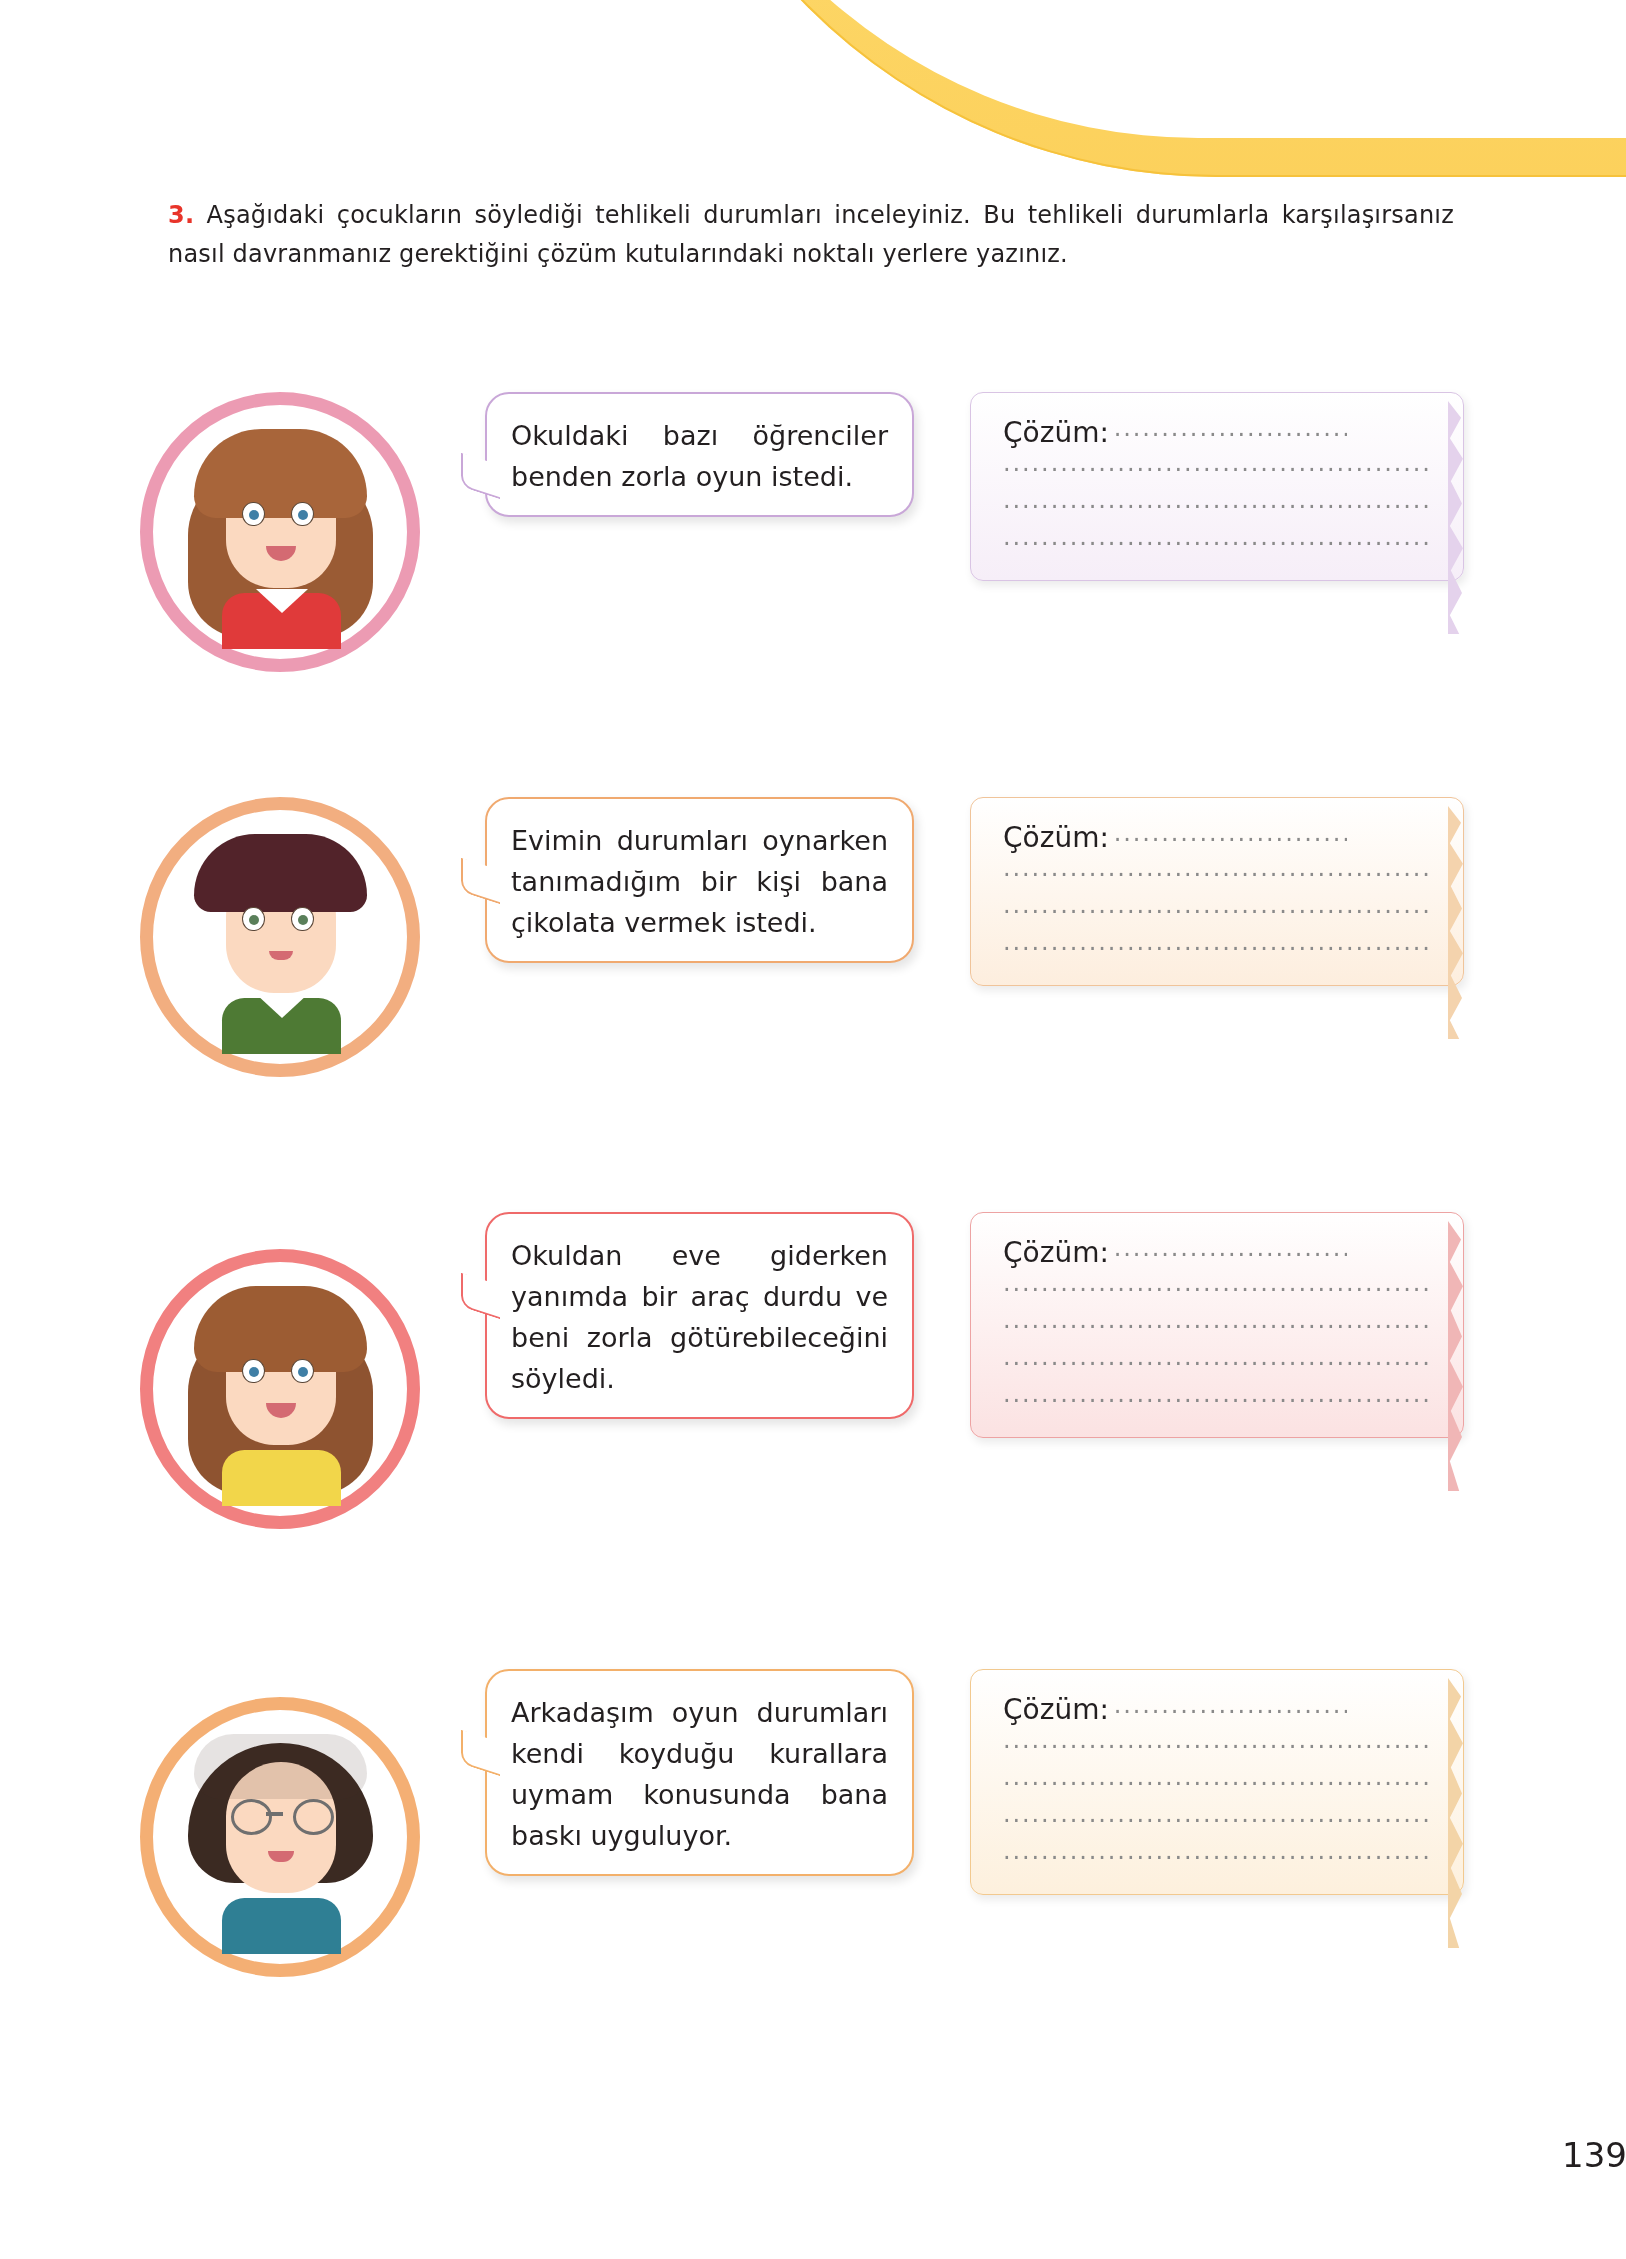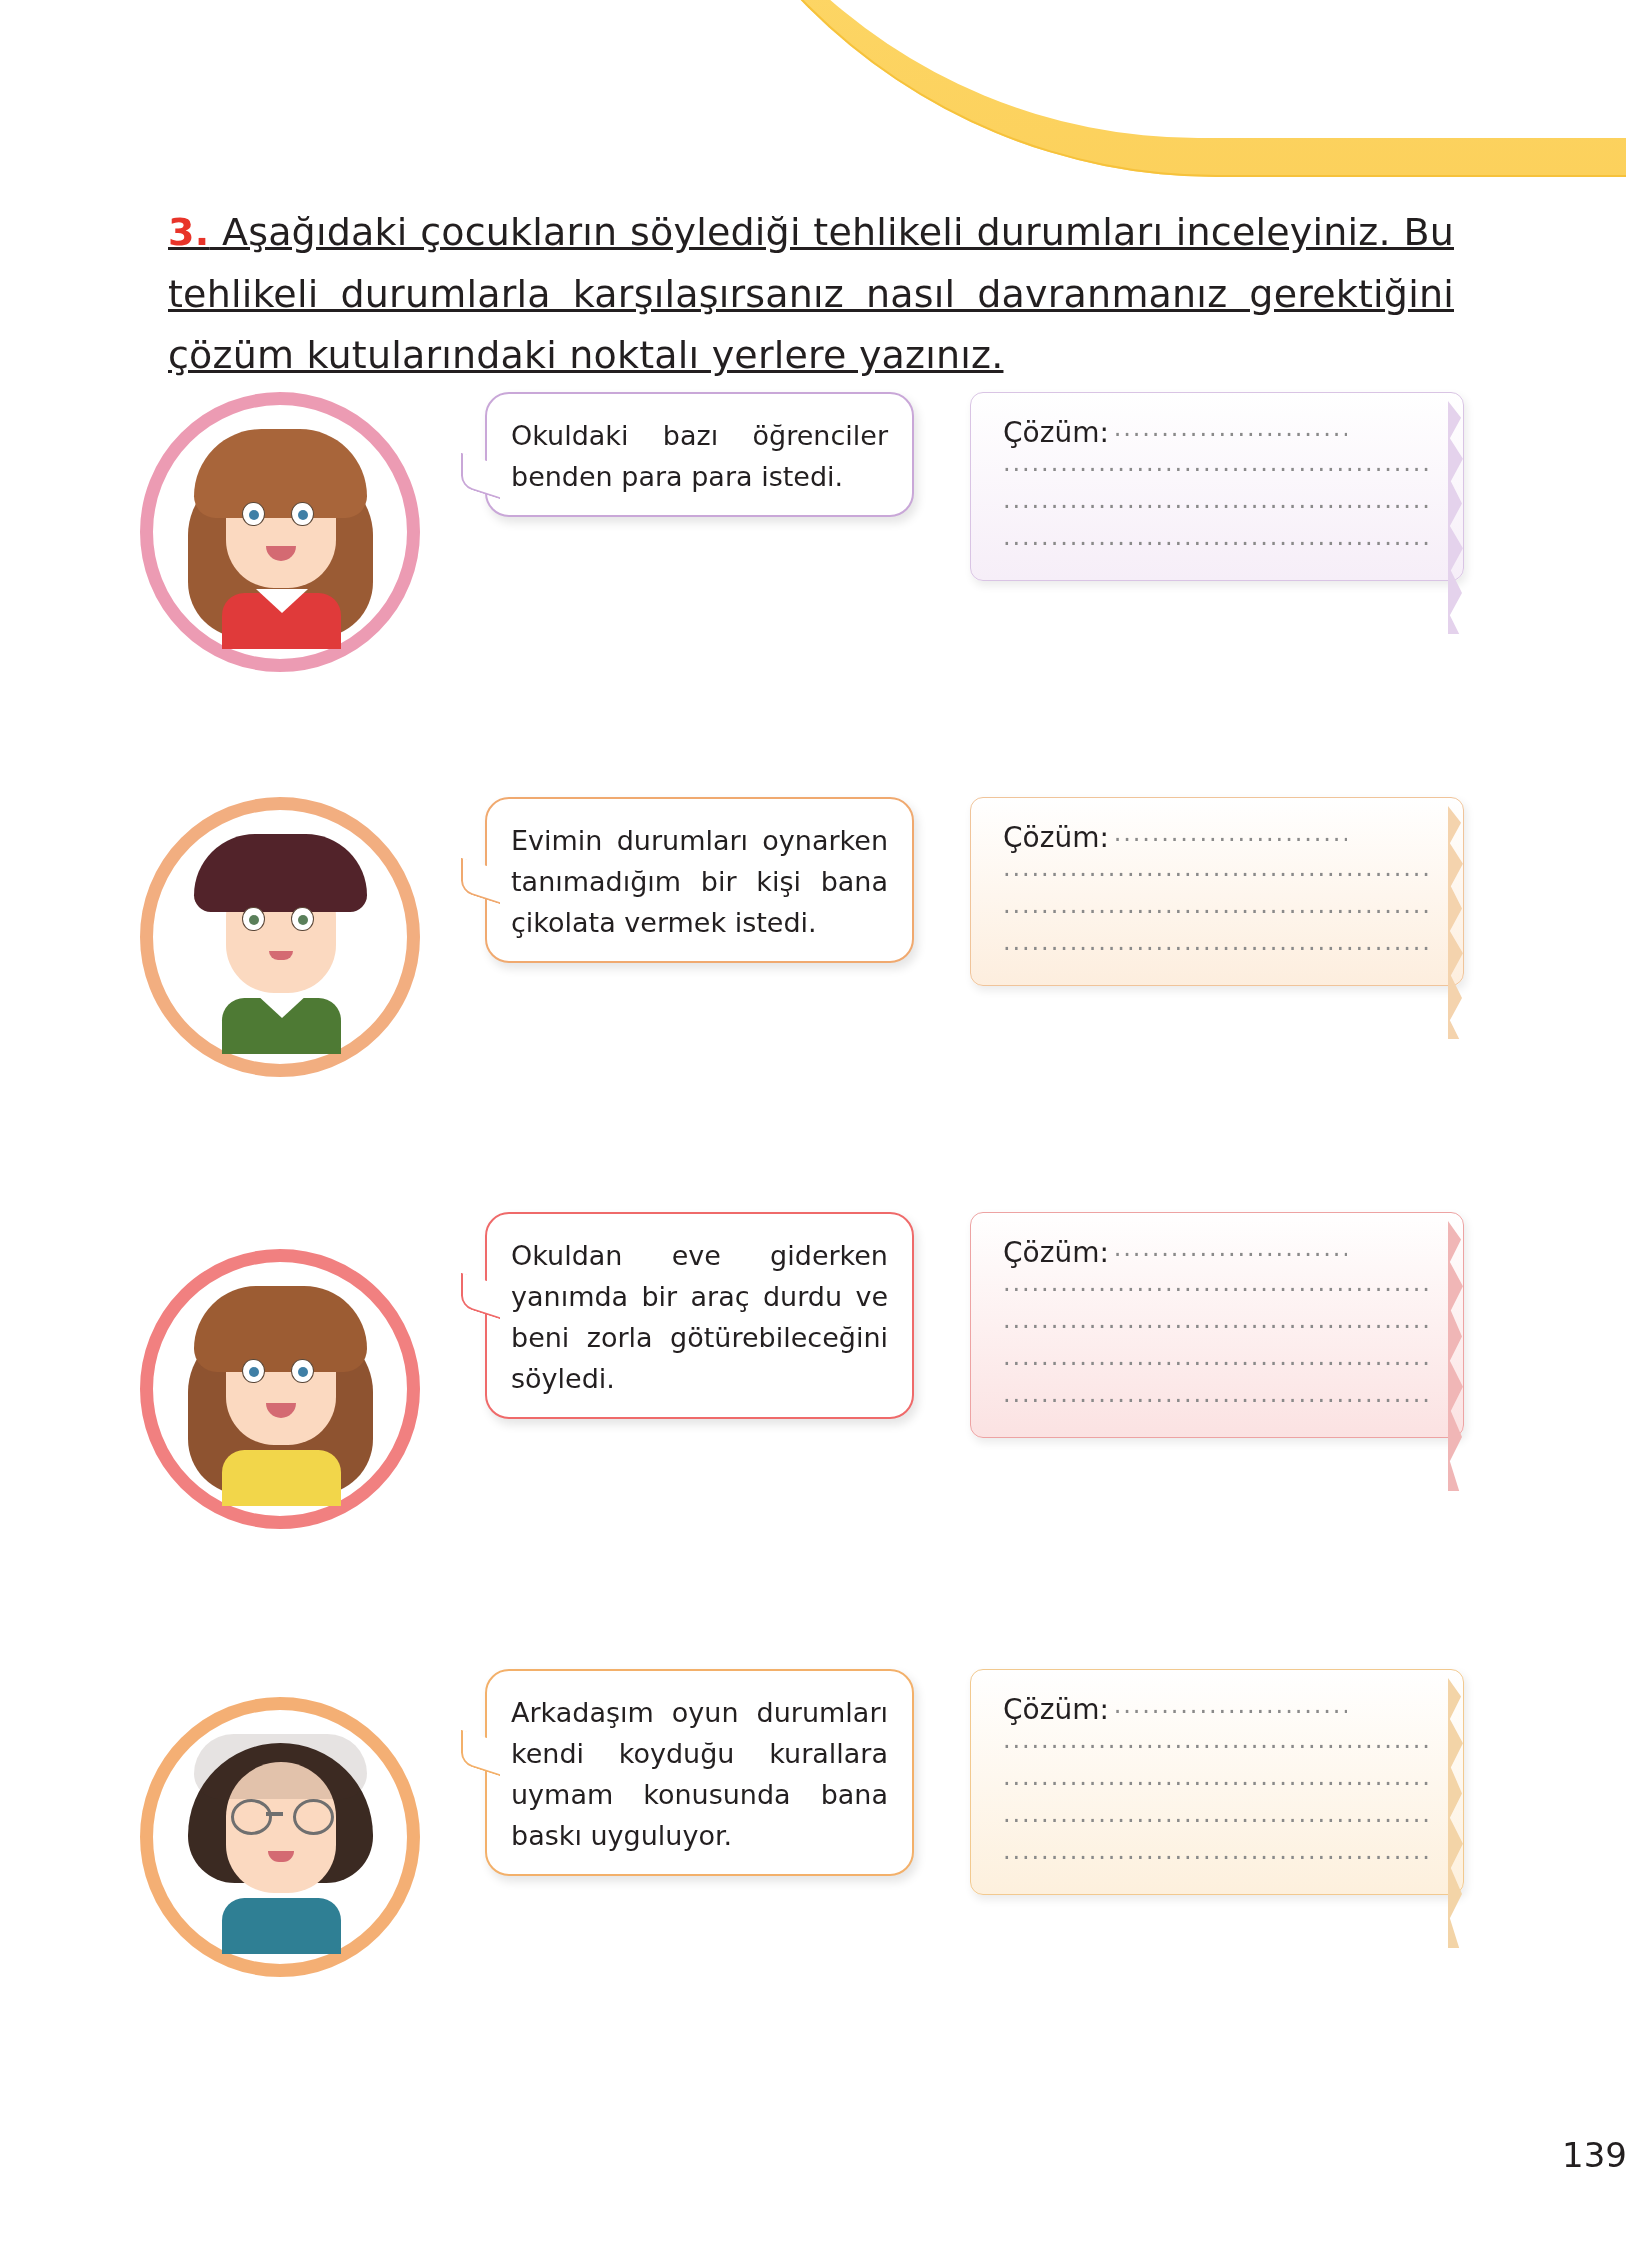--- a/index.html
+++ b/index.html
@@ -21,23 +21,23 @@
     border-radius:0 0 0 559px;
     background:#ffffff;
   }
   .corner-line{position:absolute;top:-401px;right:-112px;width:1100px;height:578px;
     border-radius:0 0 0 578px;border-bottom:2.8px solid #f6c23c;border-left:2.8px solid #f6c23c;
     box-sizing:border-box;
   }
 
   
   .intro{
-    position:absolute;left:168px;top:164px;width:1286px;
-    font-size:38px;line-height:1.62;color:#231f20;
-    text-align:justify;letter-spacing:0.2px;text-decoration:underline;
+    position:absolute;left:168px;top:172px;width:1286px;
+    font-size:24px;line-height:1.62;color:#231f20;
+    text-align:justify;letter-spacing:0.2px;
   }
   .intro .qnum{color:#e8342a;font-weight:bold;}
 
   
   .row{position:absolute;left:0;width:1627px;}
   #row0{top:392px;height:308px;}
   #row1{top:797px;height:317px;}
   #row2{top:1212px;height:373px;}
   #row3{top:1669px;height:373px;}
 
@@ -134,21 +134,21 @@
           <span class="pupil" style="background:#3f7fa6;"></span>
         </div>
       <div class="mouth"></div>
       <div class="shirt" style="background:#e03a3a;"></div>
       <div class="collar"></div>
     </div>
   </div>
 
   <div class="bubble">
     <span class="tail"></span>
-    <span>Okuldaki bazı öğrenciler benden para para istedi.</span>
+    <span>Okuldaki bazı öğrenciler benden zorla oyun istedi.</span>
   </div>
 
   <div class="card">
     <div>
       <span class="label">Çözüm:</span>
       <span class="dots" style="width:233px;">............................</span>
     </div>
     <span class="line-dots">..........................................................</span>
     <span class="line-dots">..........................................................</span>
     <span class="line-dots">..........................................................</span>

